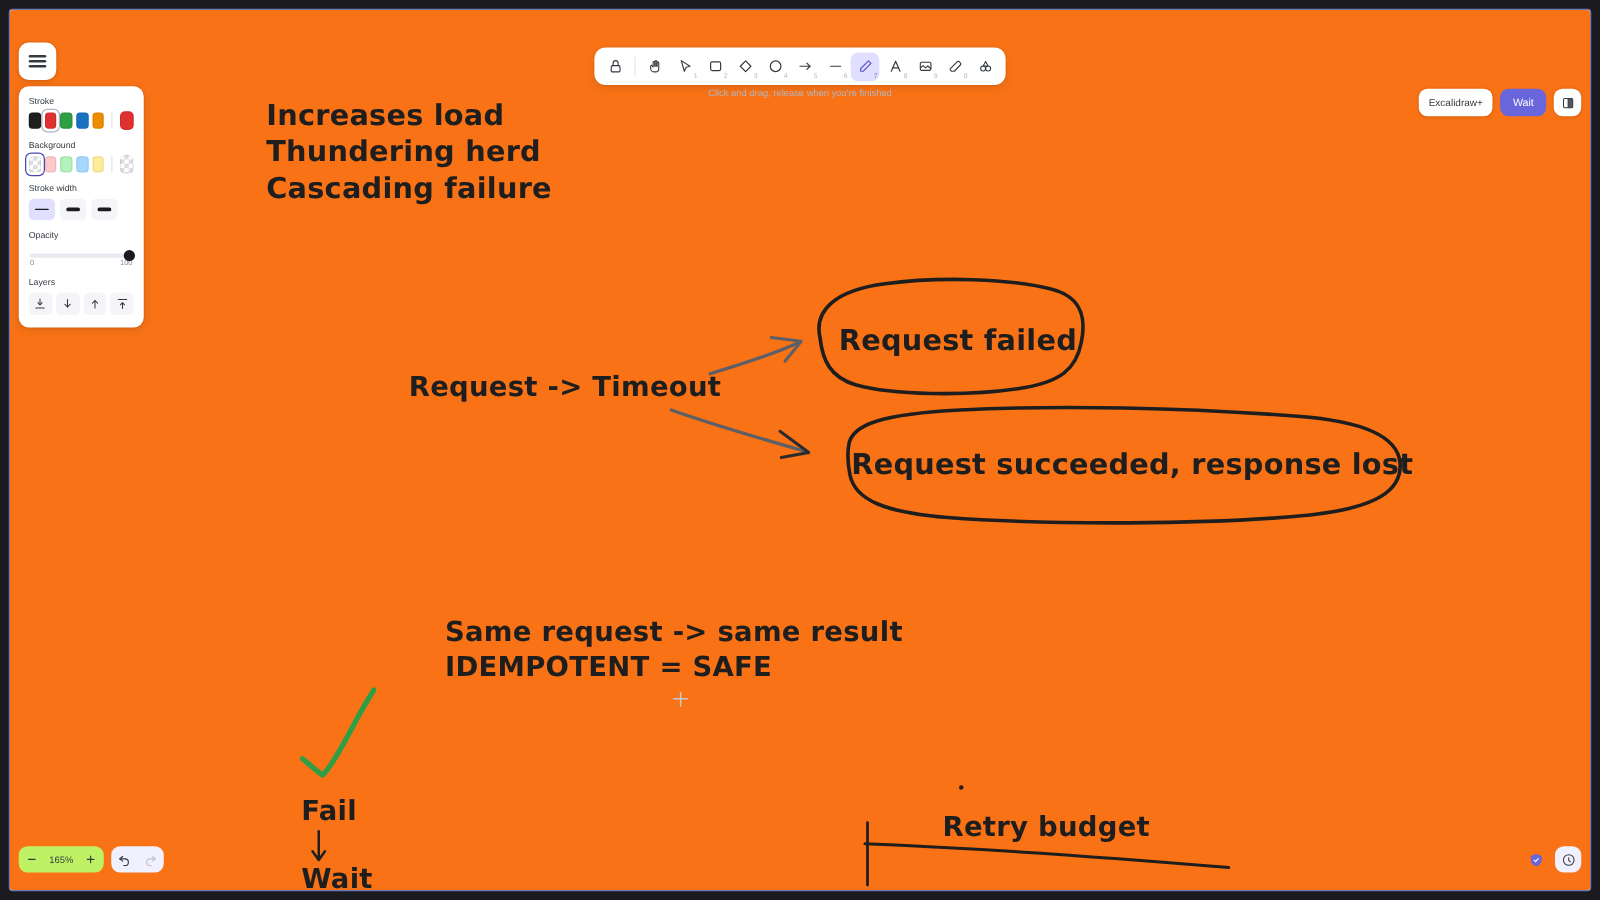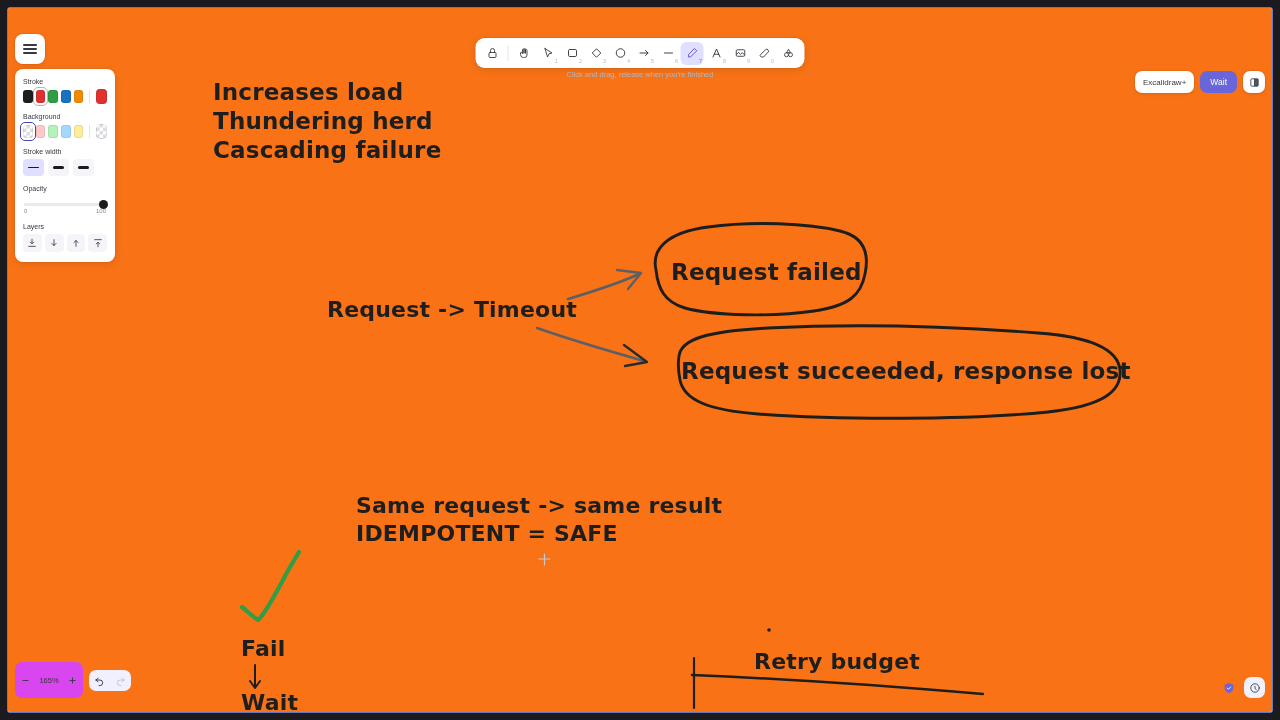--- a/index.html
+++ b/index.html
@@ -193,22 +193,22 @@
     display: flex; align-items: center; justify-content: center;
     cursor: pointer;
   }
 
   
   .bl {
     position: absolute; left: 7px; bottom: 14px;
     display: flex; align-items: center; gap: 6px;
   }
   .zoom-group {
-    height: 36px;
-    background: #d946ef; border-radius: 7px;
+    height: 21px;
+    background: #bef264; border-radius: 7px;
     display: flex; align-items: center;
   }
   .zoom-btn {
     width: 21px; height: 21px;
     display: flex; align-items: center; justify-content: center;
     cursor: pointer; color: #343a40;
   }
   .zoom-val {
     font-size: 7.5px; color: #343a40; min-width: 26px;
     text-align: center; cursor: pointer;

